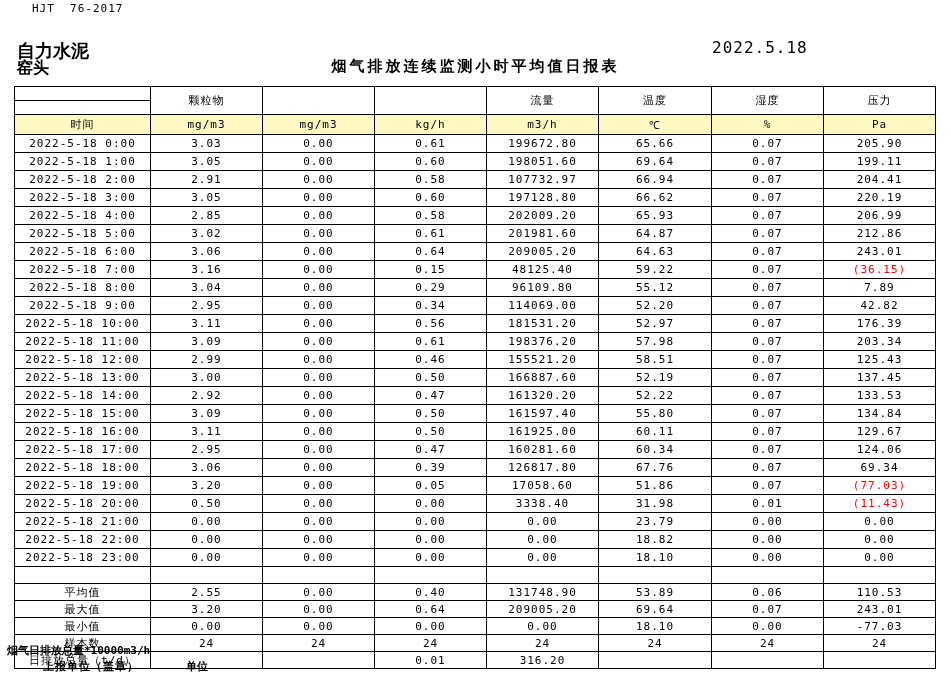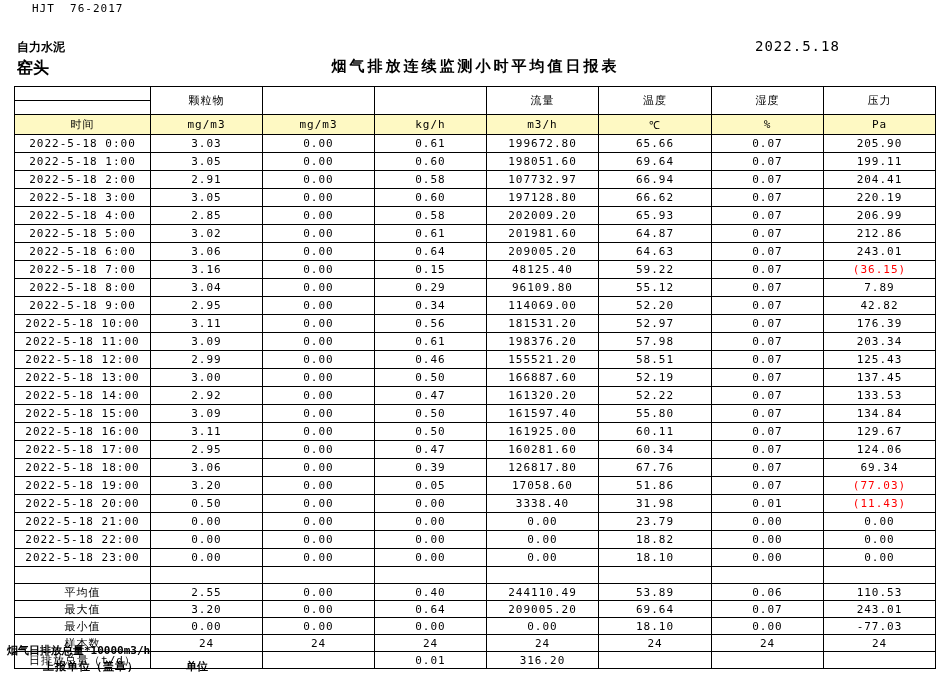--- a/index.html
+++ b/index.html
@@ -1,22 +1,22 @@
 <!DOCTYPE html>
 <html><head>
 <meta charset="utf-8">
 <style>
   html,body{margin:0;padding:0;background:#ffffff;}
   body{width:951px;height:674px;position:relative;overflow:hidden;
        font-family:"DejaVu Sans Mono","Liberation Mono",monospace;color:#000;}
   .abs{position:absolute;}
   #standard{left:17px;top:2px;font-weight:normal;font-size:11px;white-space:pre;letter-spacing:1px;margin-left:15px;}
   #title{left:0;width:100%;top:21px;text-align:center;font-weight:bold;font-size:15px;letter-spacing:3px;margin-top:36px;}
-  #date{left:712px;top:38px;font-size:14px;letter-spacing:1px;margin-left:43px;}
-  #company{left:17px;top:39px;font-weight:bold;font-size:12px;}
+  #date{left:712px;top:38px;font-size:16px;letter-spacing:1px;}
+  #company{left:17px;top:39px;font-weight:bold;font-size:18px;}
   #location{left:17px;top:58px;font-weight:bold;font-size:16px;}
   #footer-note{left:7px;top:643px;font-weight:bold;font-size:11px;}
   #footer-report-unit{left:7px;top:659px;font-weight:bold;font-size:11px;letter-spacing:1px;margin-left:36px;}
   #footer-unit{left:186px;top:659px;font-weight:bold;font-size:11px;}
 
   table#report{position:absolute;left:14px;top:86px;width:921px;
       border-collapse:collapse;table-layout:fixed;}
   #report td{border:1px solid #000;text-align:center;vertical-align:middle;
       font-size:11px;padding:0;letter-spacing:1px;overflow:hidden;white-space:nowrap;}
   tr.hrow1 td, tr.hrow2 td{height:13px;font-size:11px;letter-spacing:2px;}
@@ -323,21 +323,21 @@
         <td></td>
         <td></td>
         <td></td>
         <td></td>
       </tr>
       <tr>
         <td>平均值</td>
         <td>2.55</td>
         <td>0.00</td>
         <td>0.40</td>
-        <td>244110.49</td>
+        <td>131748.90</td>
         <td>53.89</td>
         <td>0.06</td>
         <td>110.53</td>
       </tr>
       <tr>
         <td>最大值</td>
         <td>3.20</td>
         <td>0.00</td>
         <td>0.64</td>
         <td>209005.20</td>

